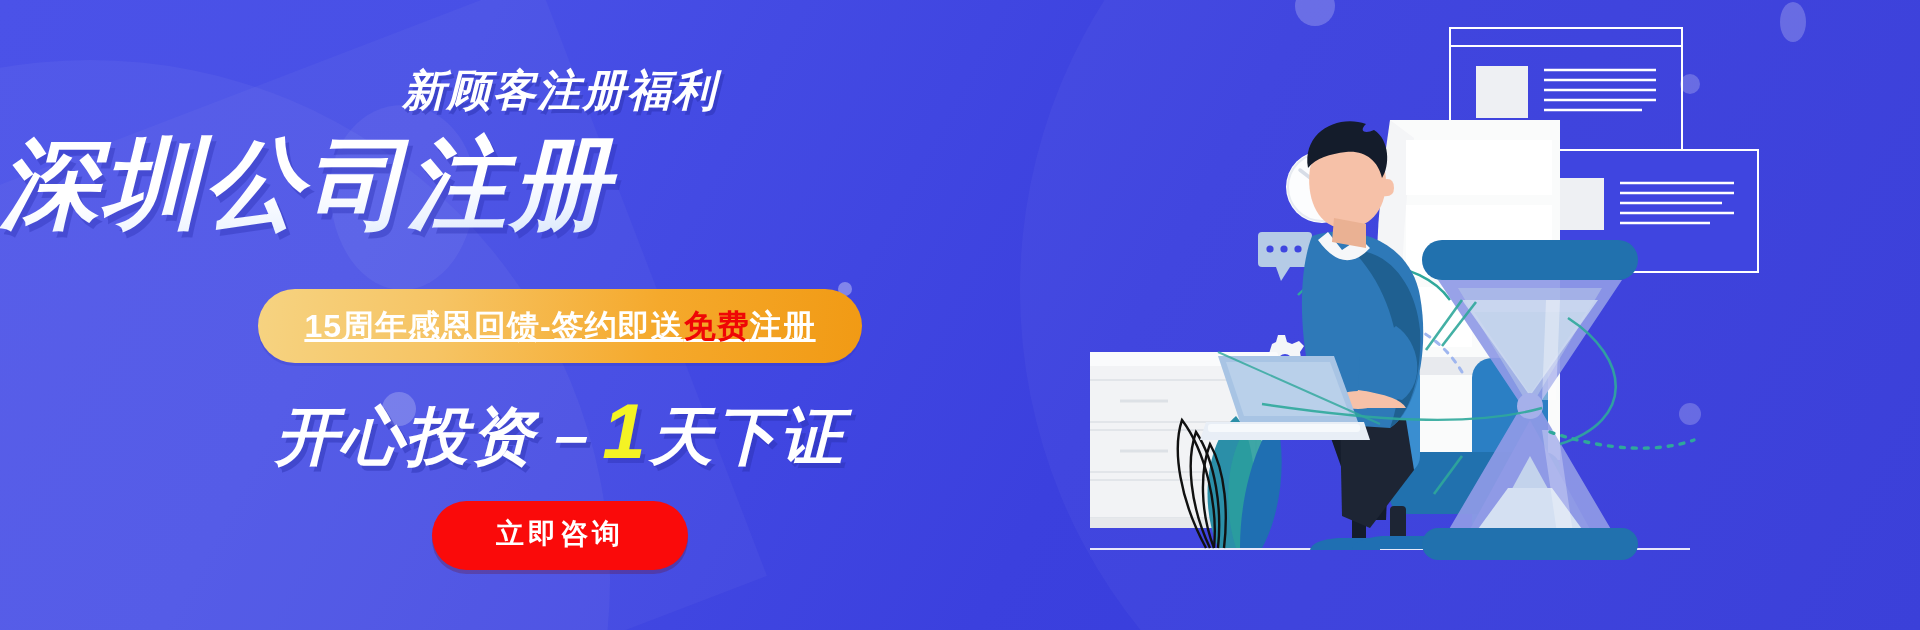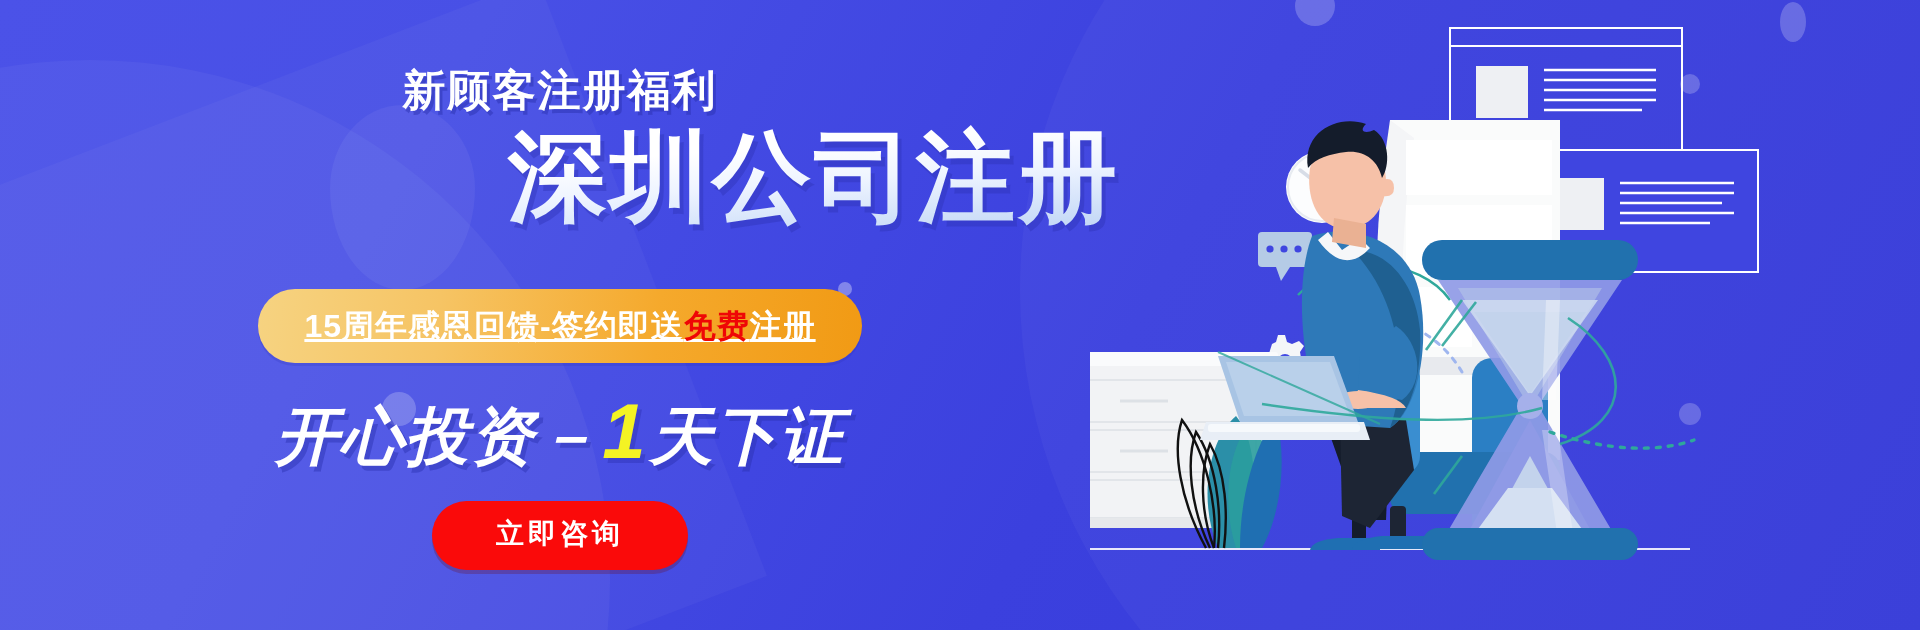--- a/index.html
+++ b/index.html
@@ -52,30 +52,30 @@
     width:170px; height:2px;
     background:rgba(255,255,255,.88);
   }
 
   
   .copy { position:absolute; left:0; top:0; width:1120px; height:630px; }
 
   .eyebrow {
     position:absolute; left:0; right:0; top:62px;
     text-align:center;
-    font-size:43px; font-weight:bold; 
+    font-size:43px; font-weight:bold; font-style:italic;
     letter-spacing:2px;
     color:#fff;
     text-shadow:3px 4px 0 rgba(40,46,170,.45);
   }
 
   .headline {
-    position:absolute; left:0; right:0; top:121px;
-    text-align:right;
-    font-size:99px; font-weight:bold; 
+    position:absolute; left:0; right:0; top:128px;
+    text-align:left;
+    font-size:99px; font-weight:bold; font-style:italic;
     letter-spacing:3px;
     line-height:1.14;
     background:linear-gradient(176deg,#ffffff 0%,#ffffff 42%,#eef4ff 62%,#bcd3f5 100%);
     -webkit-background-clip:text;
     background-clip:text;
     color:transparent;
     -webkit-text-fill-color:transparent;
     filter:drop-shadow(4px 6px 0 rgba(44,50,180,.40));
   }
 

